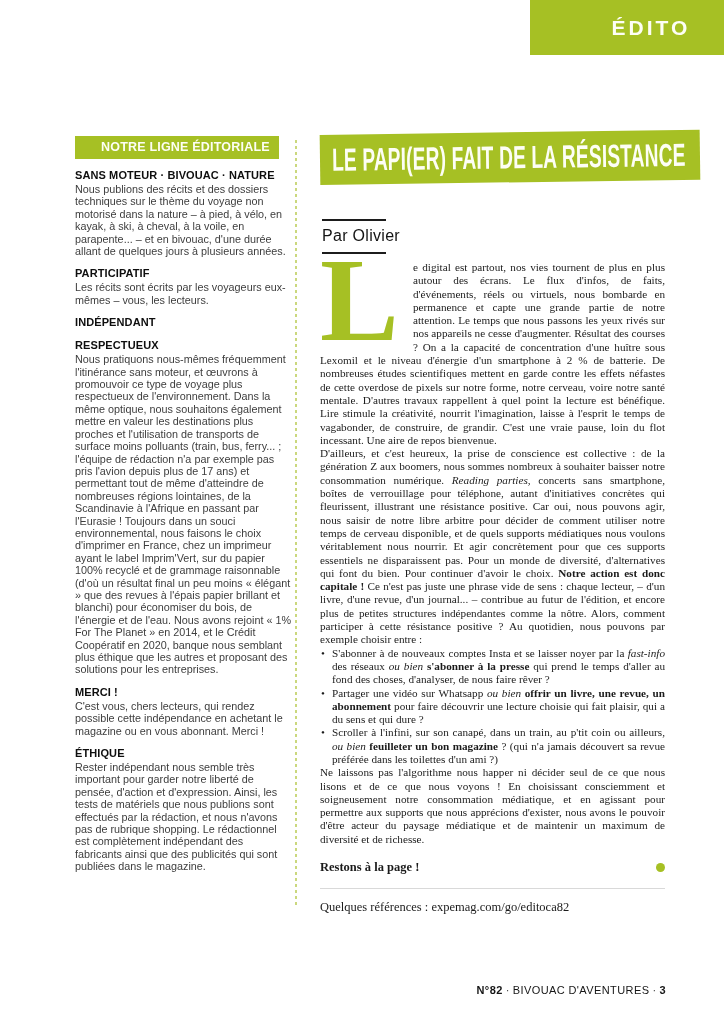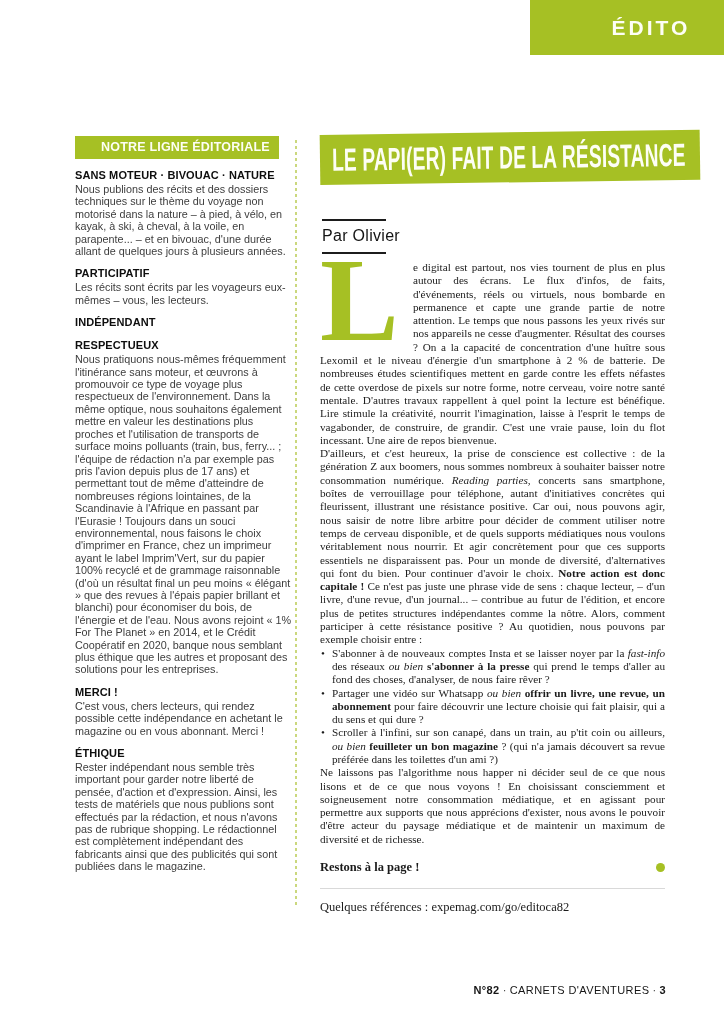--- a/index.html
+++ b/index.html
@@ -184,16 +184,16 @@
     <div class="signoff">
       <span>Restons à la page !</span>
       <span class="end-dot"></span>
     </div>
 
     <div class="ref-rule"></div>
     <div class="references">Quelques références : expemag.com/go/editoca82</div>
   </div>
 
   <div class="footer">
-    <b>N°82</b><span class="sep">·</span><span>CARNETS D'AVENTURES</span><span class="sep">·</span><b>3</b>
+    <b>N°82</b><span class="sep">·</span><span>BIVOUAC D'AVENTURES</span><span class="sep">·</span><b>3</b>
   </div>
 
 </div>
 
 </body></html>

